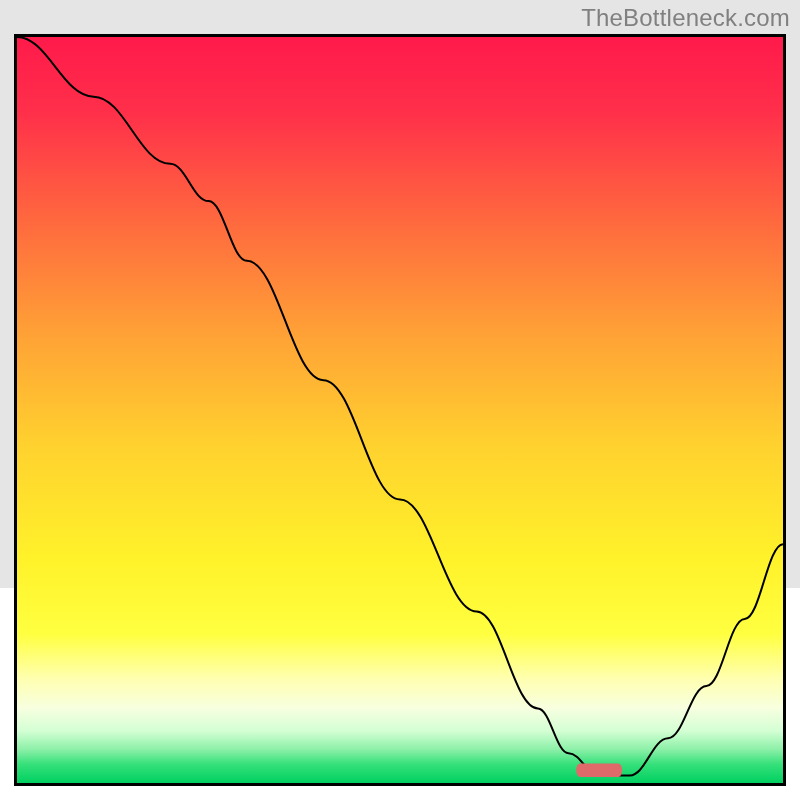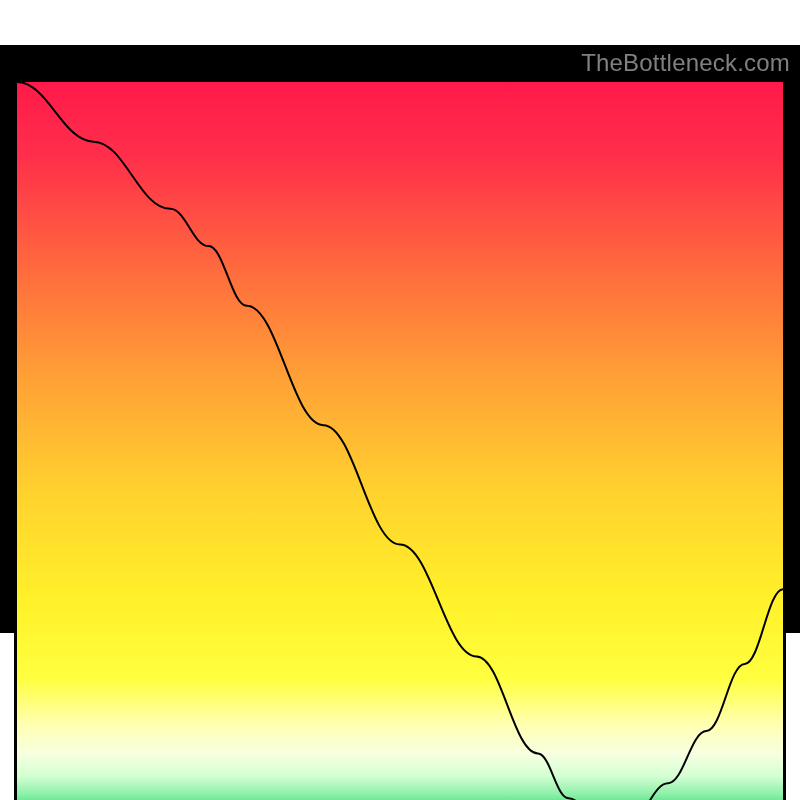--- a/index.html
+++ b/index.html
@@ -7,22 +7,21 @@
     padding: 0;
     width: 800px;
     height: 800px;
     overflow: hidden;
     background: #ffffff;
   }
   .outer {
     position: relative;
     width: 800px;
     height: 588px;
-    background: #000000;
-    margin-top: 45px;
+    background: #e5e5e5;
   }
   .watermark {
     position: absolute;
     top: 4px;
     right: 10px;
     font-family: Arial, Helvetica, sans-serif;
     font-size: 24px;
     color: #808080;
     font-weight: 500;
     letter-spacing: 0.2px;

